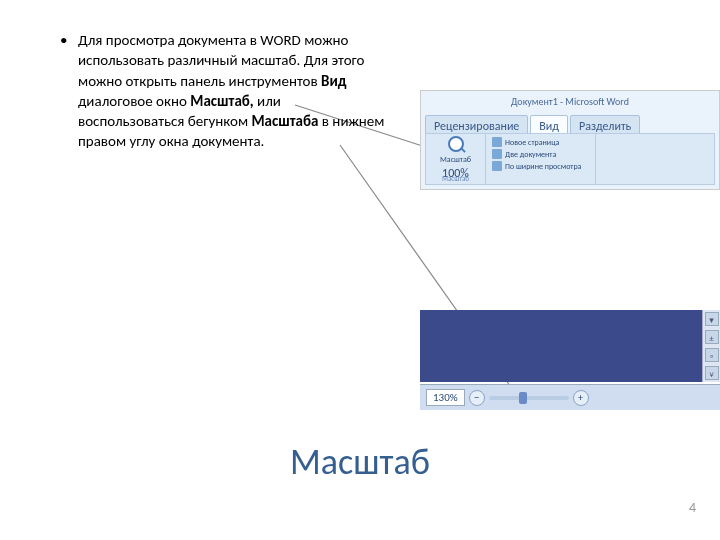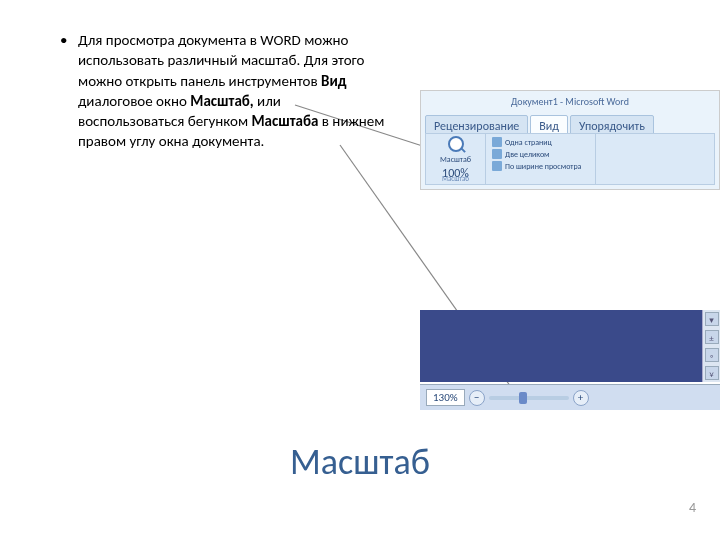--- a/index.html
+++ b/index.html
@@ -58,39 +58,39 @@
     <li>
       <span>Для просмотра документа в WORD можно использовать различный масштаб. Для этого можно открыть панель инструментов </span><b>Вид</b><span> диалоговое окно </span><b>Масштаб,</b><span> или воспользоваться бегунком </span><b>Масштаба</b><span> в нижнем правом углу окна документа.</span>
     </li>
   </ul>
 
   <div class="img-ribbon">
     <div class="ribbon-title">Документ1 - Microsoft Word</div>
     <div class="ribbon-tabs">
       <div class="ribbon-tab">Рецензирование</div>
       <div class="ribbon-tab active">Вид</div>
-      <div class="ribbon-tab">Упорядочить</div>
+      <div class="ribbon-tab">Разделить</div>
     </div>
     <div class="ribbon-body">
       <div class="ribbon-group" style="width:60px">
         <div class="big">
           <div class="icon magnify"></div>
           <span>Масштаб</span>
         </div>
         <span style="font-size:12px;margin-top:2px;text-align:center">100%</span>
         <div class="ribbon-group-label">Масштаб</div>
       </div>
       <div class="ribbon-group" style="width:110px">
         <div class="small-item">
             <div class="small-icon"></div>
-            <span>Одна страниц</span>
+            <span>Новое страница</span>
           </div>
         <div class="small-item">
             <div class="small-icon"></div>
-            <span>Две целиком</span>
+            <span>Две документа</span>
           </div>
         <div class="small-item">
             <div class="small-icon"></div>
             <span>По ширине просмотра</span>
           </div>
       </div>
     </div>
   </div>
 
   <div class="img-zoom">

